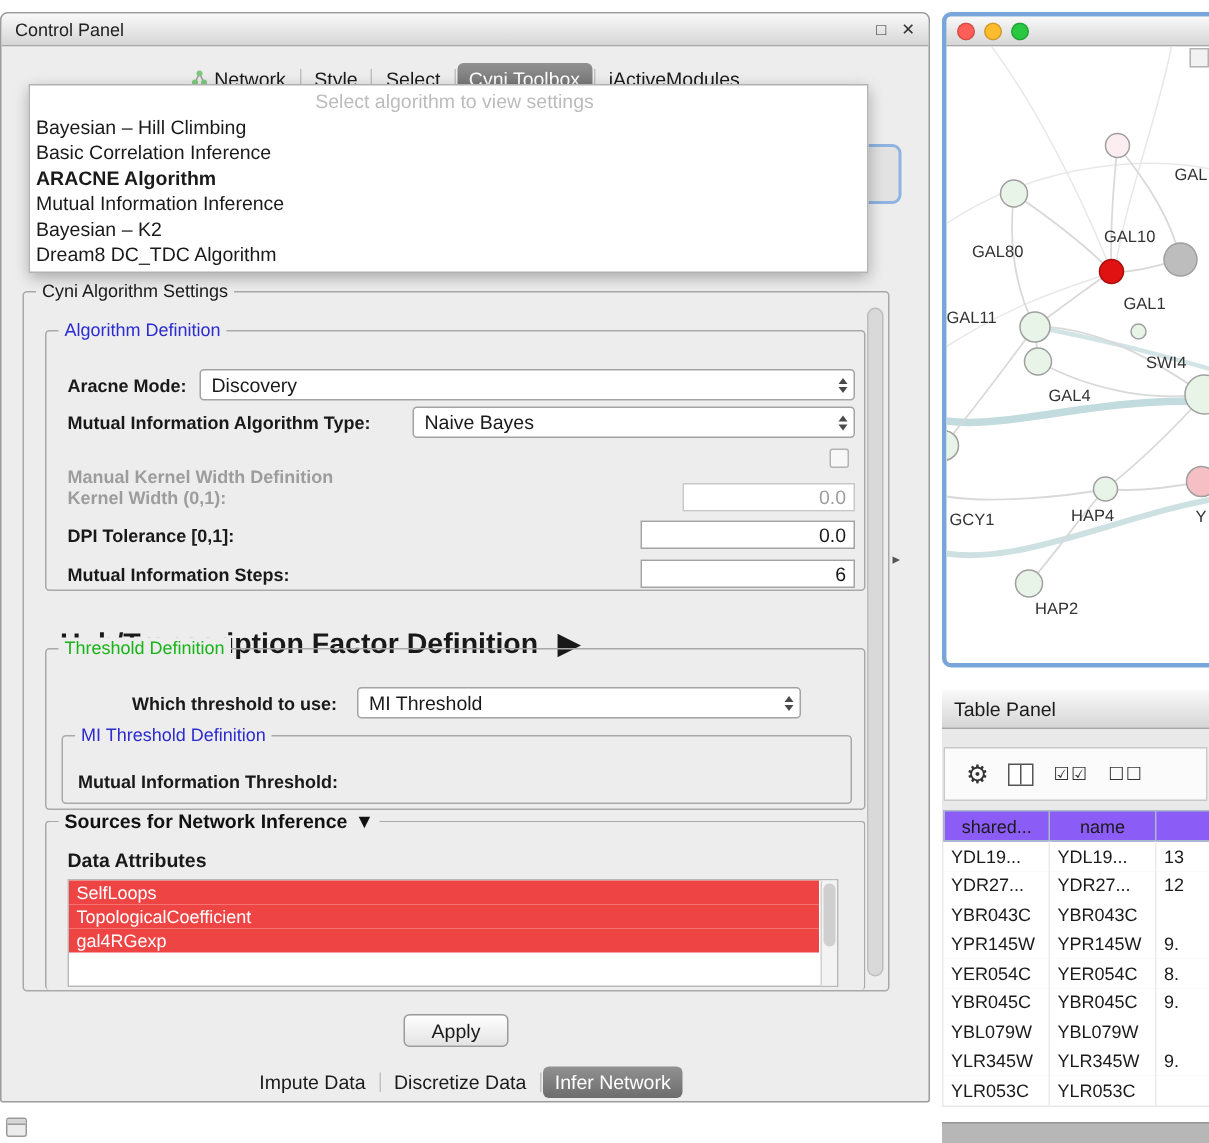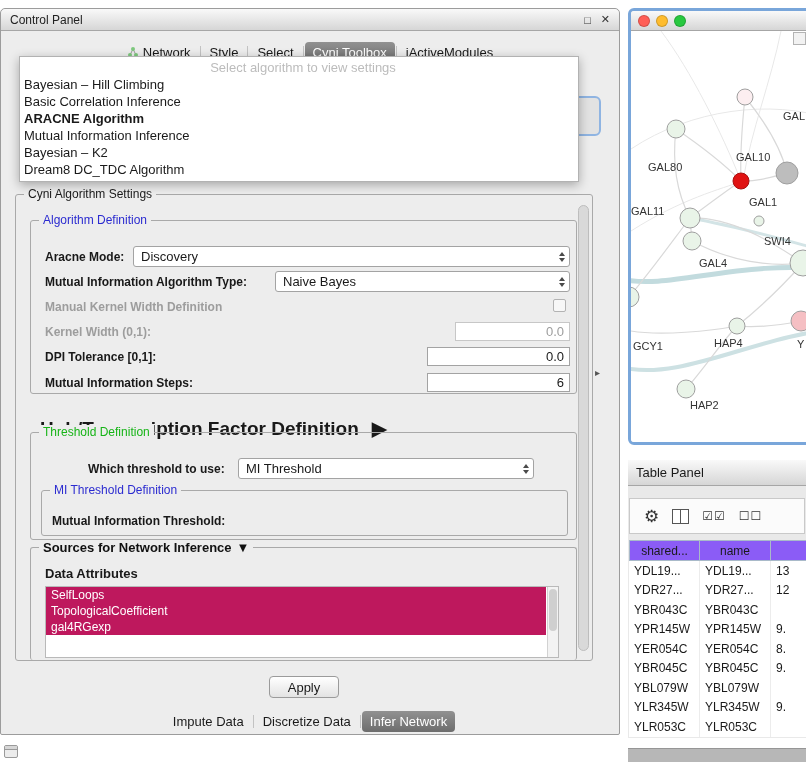--- a/index.html
+++ b/index.html
@@ -45,21 +45,21 @@
   .spin b.dn { border-top:4px solid #4a4a4a; }
 
   .field { position:absolute; height:19px; background:#fff; border:1px solid #a3a3a3; display:flex; align-items:center; justify-content:flex-end; font-size:13px; padding:0 5px; }
   .field.dis { color:#9d9d9d; border-color:#c7c7c7; }
 
   .checkbox { position:absolute; width:13px; height:13px; border:1px solid #b3b3b3; background:#f7f7f7; border-radius:2px; }
 
   .vscroll { position:absolute; width:11px; border:1px solid #bdbdbd; background:#d9d9d9; border-radius:6px; }
 
   .attr-list { position:absolute; background:#fff; border:1px solid #b9b9b9; }
-  .attr-item { height:16px; line-height:16px; font-size:12px; color:#fff; background:#be185d; padding-left:5px; margin-right:12px; white-space:nowrap; overflow:hidden; }
+  .attr-item { height:16px; line-height:16px; font-size:12px; color:#fff; background:#ef4444; padding-left:5px; margin-right:12px; white-space:nowrap; overflow:hidden; }
   .list-scroll { position:absolute; right:0; top:0; bottom:0; width:11px; background:#f3f3f3; border-left:1px solid #d2d2d2; }
   .list-thumb { position:absolute; left:1px; right:1px; top:2px; height:42px; background:#cfcfcf; border-radius:5px; }
 
   .btn { position:absolute; background:linear-gradient(#ffffff,#e3e3e3); border:1px solid #9b9b9b; border-radius:4px; font-size:13px; display:flex; align-items:center; justify-content:center; }
 
   #splitter-caret { left:594px; top:358px; font-size:10px; color:#555; }
 
   
   #net-window { left:628px; top:8px; width:200px; height:437px; border:3px solid #79a6da; border-radius:6px; background:#e9e9e9; overflow:hidden; }
   #net-titlebar { height:20px; display:flex; align-items:center; padding-left:7px; gap:6px; }
@@ -172,21 +172,21 @@
 
       <span class="lbl" style="left:14px; top:54px;">Mutual Information Algorithm Type:</span>
       <div class="combo" style="left:244px; top:50px; width:295px;">
         <span>Naive Bayes</span>
         <span class="spin">
             <b class="up"></b>
             <b class="dn"></b>
           </span>
       </div>
 
-      <span class="lbl dis" style="left:14px; top:79px;">Manual Kernel Width Definition</span>
+      <span class="lbl dis" style="left:14px; top:90px;">Manual Kernel Width Definition</span>
       <span class="checkbox" style="left:522px; top:78px;"></span>
 
       <span class="lbl dis" style="left:14px; top:104px;">Kernel Width (0,1):</span>
       <div class="field dis" style="left:424px; top:101px; width:115px;">
           <span>0.0</span>
         </div>
 
       <span class="lbl" style="left:14px; top:129px;">DPI Tolerance [0,1]:</span>
       <div class="field" style="left:396px; top:126px; width:143px;">
           <span>0.0</span>

